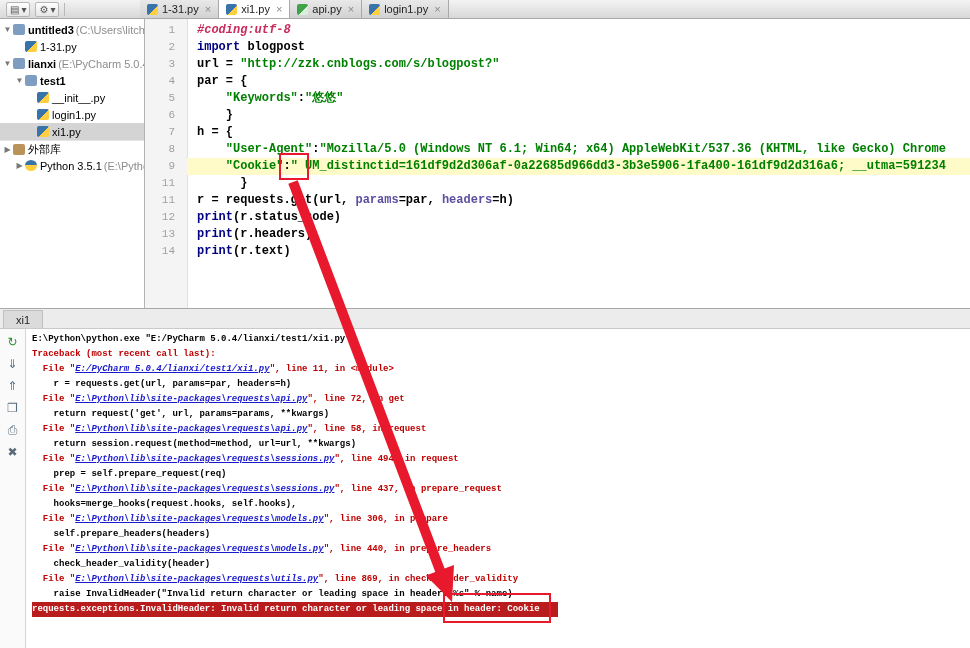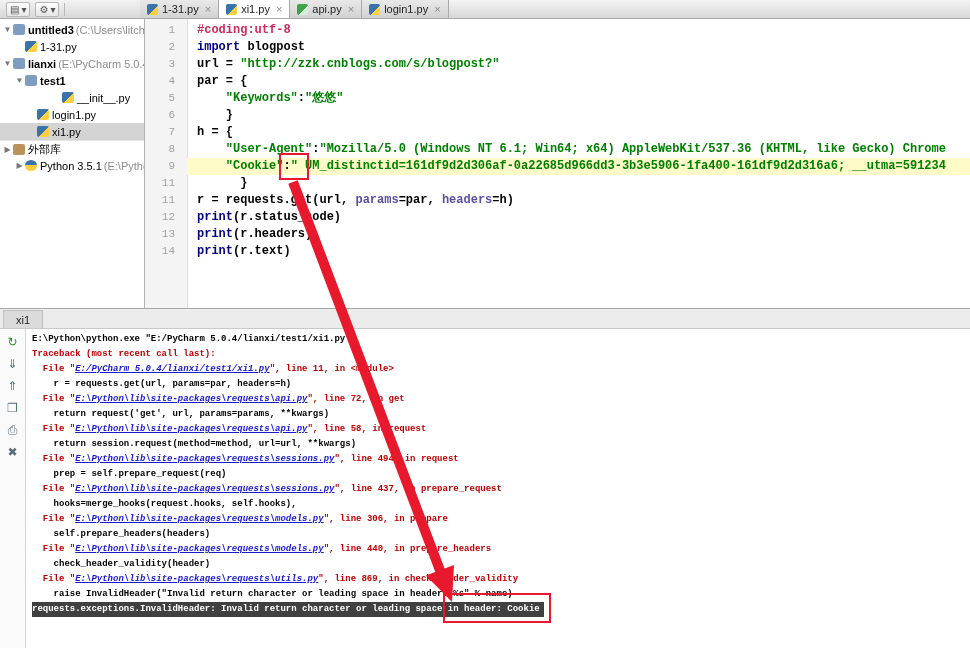--- a/index.html
+++ b/index.html
@@ -45,21 +45,21 @@
     font-family:"Liberation Mono","DejaVu Sans Mono",monospace;font-size:12px;font-weight:bold;}
   .editor::before{content:"";position:absolute;left:0;top:0;bottom:0;width:42px;
     background:#F4F4F4;border-right:1px solid #E0E0E0}
   .erow{display:flex;height:17px;line-height:17px;white-space:pre;position:relative}
   .lnum{width:42px;flex:none;text-align:right;padding-right:12px;color:#A2A2A2;
     font-weight:normal;font-size:11px}
   .ecode{flex:1;padding-left:10px;overflow:hidden}
   .ecode.current{background:#FFFBC9}
   .s-kw{color:#000080}
   .s-str{color:#008000}
-  .s-magic{color:#C92C5C;}
+  .s-magic{color:#C92C5C;font-style:italic}
   .s-pl{color:#000}
   .s-arg{color:#5C4FA0}
 
   
   .console{height:300px;border-top:1px solid #A8A8A8;background:#fff}
   .console-header{height:20px;background:#ECECEC;border-bottom:1px solid #C9C9C9;
     display:flex;align-items:flex-end;padding-left:3px}
   .console-tab{height:18px;display:flex;align-items:center;padding:0 12px;font-size:11px;
     color:#222;background:#DBDBDB;border:1px solid #C0C0C0;border-bottom:none;cursor:default}
   .console-body{display:flex;height:320px}
@@ -68,21 +68,21 @@
   .cicon{width:16px;height:16px;line-height:16px;text-align:center;font-size:12px;
     color:#5A6B7A;cursor:default}
   .cicon.rerun{color:#2E8B2E}
   .console-output{flex:1;overflow:hidden;padding:3px 0 0 6px;
     font-family:"Liberation Mono","DejaVu Sans Mono",monospace;font-size:9px;
     line-height:15px;font-weight:bold}
   .cline{height:15px;white-space:pre}
   .c-out{color:#000}
   .c-err{color:#BF0000}
   .c-link{color:#1A1ACD;text-decoration:underline;font-style:italic}
-  .cline.selected{width:max-content;background:#404040;padding-right:4px}
+  .cline.selected{width:max-content;background:#b91c1c;padding-right:18px}
   .cline.selected span{color:#FFF}
 
   
   #overlay{position:absolute;left:0;top:0;width:970px;height:648px;
     pointer-events:none;z-index:50}
 </style>
 </head>
 <body>
 
 <div class="app">
@@ -140,21 +140,21 @@
           <span class="texp">▼</span>
           <span class="tico folder"></span>
           <span class="tlabel bold">lianxi</span>
           <span class="tdetail"> (E:\PyCharm 5.0.4\lian</span>
         </div>
         <div class="trow" style="padding-left: 14px;">
           <span class="texp">▼</span>
           <span class="tico folder"></span>
           <span class="tlabel bold">test1</span>
         </div>
-        <div class="trow" style="padding-left: 26px; margin-left: 25px;">
+        <div class="trow" style="padding-left: 26px;">
           <span class="texp"></span>
           <span class="tico python-file"></span>
           <span class="tlabel">__init__.py</span>
         </div>
         <div class="trow" style="padding-left: 26px;">
           <span class="texp"></span>
           <span class="tico python-file"></span>
           <span class="tlabel">login1.py</span>
         </div>
         <div class="trow sel" style="padding-left: 26px;">

